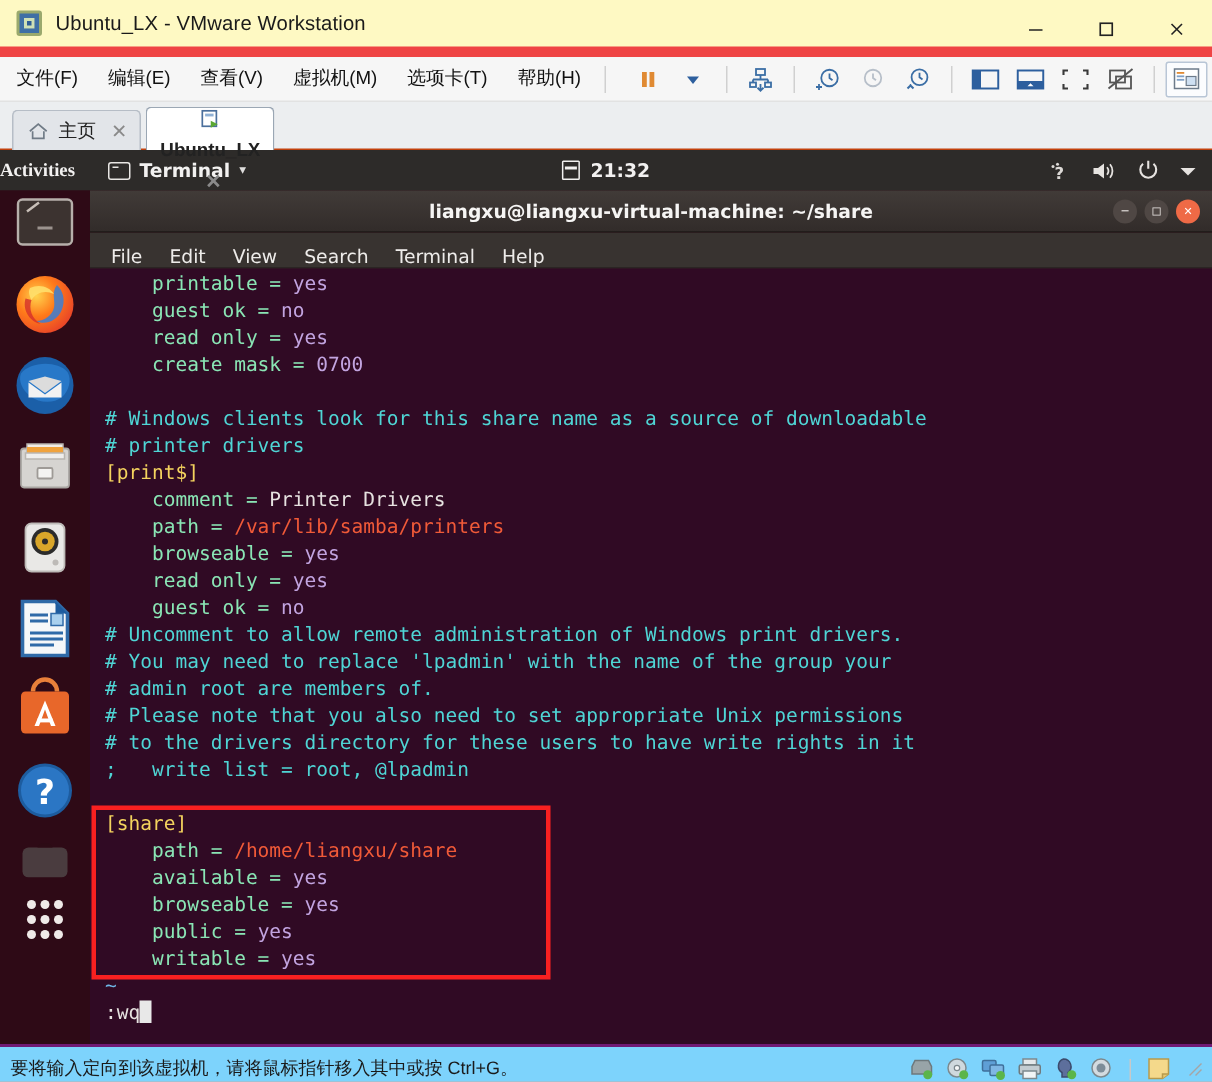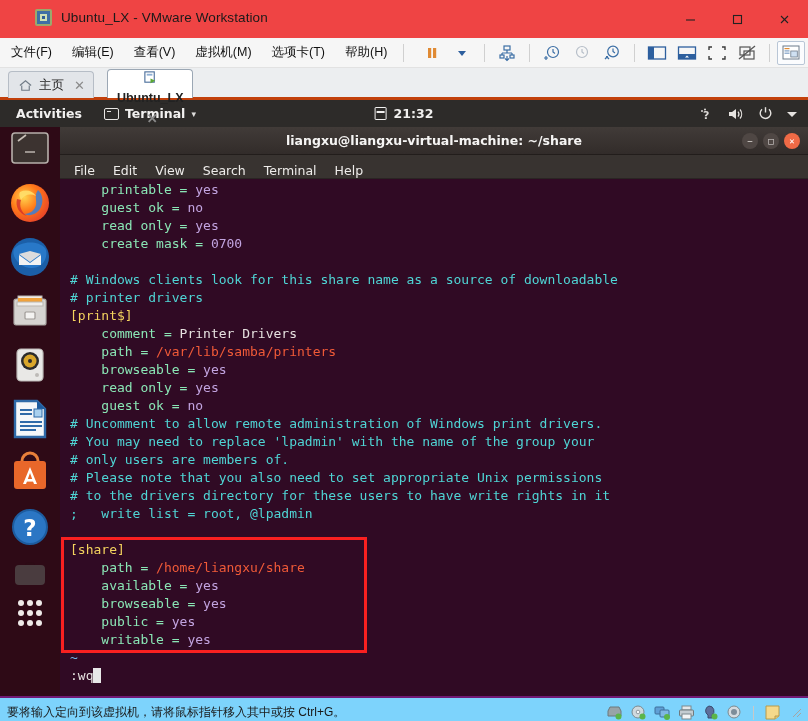--- a/index.html
+++ b/index.html
@@ -6,25 +6,24 @@
   html, body {
     width: 808px; height: 721px;
     font-family: "Liberation Sans", sans-serif;
     overflow: hidden;
     background: #d4d0c8;
   }
   #app { position: relative; width: 808px; height: 721px; background: #f0f0f0; }
 
   
   .vm-titlebar {
-    height: 38px; background: #ef4444;
+    height: 38px; background: #fef9c3;
     display: flex; align-items: center;
-    border-bottom: 3px solid #ef4444;
+    border-bottom: 7px solid #ef4444;
     position: relative;
-    padding-left: 24px;
   }
   .vm-appicon {
     width: 17px; height: 17px; margin-left: 11px; margin-right: 9px;
     border: 2px solid #9aa96d; background: #3f6fa5; border-radius: 2px;
     position: relative; flex: none;
   }
   .vm-appicon::after {
     content:""; position:absolute; left:3px; top:3px; right:3px; bottom:3px;
     border: 2px solid #cfe0b5; background:#2f5d96;
   }
@@ -49,21 +48,21 @@
   }
   .vm-sep { width:1px; height:18px; background:#d0d0d0; margin: 0 7px; }
   .vm-toolbar { display:flex; align-items:center; margin-left: 6px; }
   .tb-btn { width: 30px; height: 24px; display:flex; align-items:center; justify-content:center; }
   .tb-btn.framed { border:1px solid #b9c6d6; background:#fbfcfe; border-radius:2px; width:28px;}
   .tb-ico { display:block; }
 
   
   .vm-tabstrip {
     height: 32px; background: #eceef0; display: flex; align-items: flex-end;
-    padding-left: 8px; border-bottom: 3px solid #c2410c; gap: 10px;
+    padding-left: 8px; border-bottom: 1px solid #c2410c;
   }
   .vm-tab {
     height: 27px; display:flex; align-items:center; gap:6px;
     padding: 0 8px 0 9px; font-size: 12.5px; color:#222;
     background: #e2e5e9; border: 1px solid #b6bdc6; border-bottom: none;
     border-radius: 4px 4px 0 0; margin-right: 3px; position: relative; top: 1px;
   }
   .vm-tab.active { background:#ffffff; font-weight:bold; height: 29px; border-color:#9ba7b4; z-index:2;flex-direction:column;}
   .vm-tab .tabclose { color:#8a8a8a; font-size: 13px; margin-left:4px; }
   .home-ico, .vmtab-ico { width:15px; height:15px; flex:none; }
@@ -75,21 +74,21 @@
     background: #2c0b15;
     overflow: hidden;
   }
   
   .ubuntu-panel {
     height: 27px; background: #2d2b29;
     display:flex; align-items:center; color:#f2f1f0;
     font-size: 12.5px; font-weight: bold; position: relative;
     font-family: "DejaVu Sans", sans-serif;
   }
-  .panel-activities { margin-left: 16px; }
+  .panel-activities { margin-left: 0; font-family: Liberation Serif, serif; }
   .panel-app { display:flex; align-items:center; gap:6px; margin-left: 22px; }
   .panel-appicon {
     width: 15px; height: 12px; border: 1.6px solid #e8e6e3; border-radius:2px;
     background:#2d2b29; position:relative;
   }
   .panel-appicon::after{
     content:""; position:absolute; left:2px; top:2px; width:4px; height:1.6px; background:#e8e6e3;
   }
   .panel-caret { font-size: 9px; opacity:.9; }
   .panel-clock {
@@ -473,21 +472,21 @@
           <div class="term-line"><span class="c-comment"># Windows clients look for this share name as a source of downloadable</span></div>
           <div class="term-line"><span class="c-comment"># printer drivers</span></div>
           <div class="term-line"><span class="c-sect">[print$]</span></div>
           <div class="term-line"><span class="c-key">    comment = </span><span class="c-plain">Printer Drivers</span></div>
           <div class="term-line"><span class="c-key">    path = </span><span class="c-path">/var/lib/samba/printers</span></div>
           <div class="term-line"><span class="c-key">    browseable = </span><span class="c-val">yes</span></div>
           <div class="term-line"><span class="c-key">    read only = </span><span class="c-val">yes</span></div>
           <div class="term-line"><span class="c-key">    guest ok = </span><span class="c-val">no</span></div>
           <div class="term-line"><span class="c-comment"># Uncomment to allow remote administration of Windows print drivers.</span></div>
           <div class="term-line"><span class="c-comment"># You may need to replace 'lpadmin' with the name of the group your</span></div>
-          <div class="term-line"><span class="c-comment"># only users are members of.</span></div>
+          <div class="term-line"><span class="c-comment"># admin root are members of.</span></div>
           <div class="term-line"><span class="c-comment"># Please note that you also need to set appropriate Unix permissions</span></div>
           <div class="term-line"><span class="c-comment"># to the drivers directory for these users to have write rights in it</span></div>
           <div class="term-line"><span class="c-comment">;   write list = root, @lpadmin</span></div>
           <div class="term-line">&nbsp;</div>
           <div class="term-line"><span class="c-sect">[share]</span></div>
           <div class="term-line"><span class="c-key">    path = </span><span class="c-path">/home/liangxu/share</span></div>
           <div class="term-line"><span class="c-key">    available = </span><span class="c-val">yes</span></div>
           <div class="term-line"><span class="c-key">    browseable = </span><span class="c-val">yes</span></div>
           <div class="term-line"><span class="c-key">    public = </span><span class="c-val">yes</span></div>
           <div class="term-line"><span class="c-key">    writable = </span><span class="c-val">yes</span></div>

